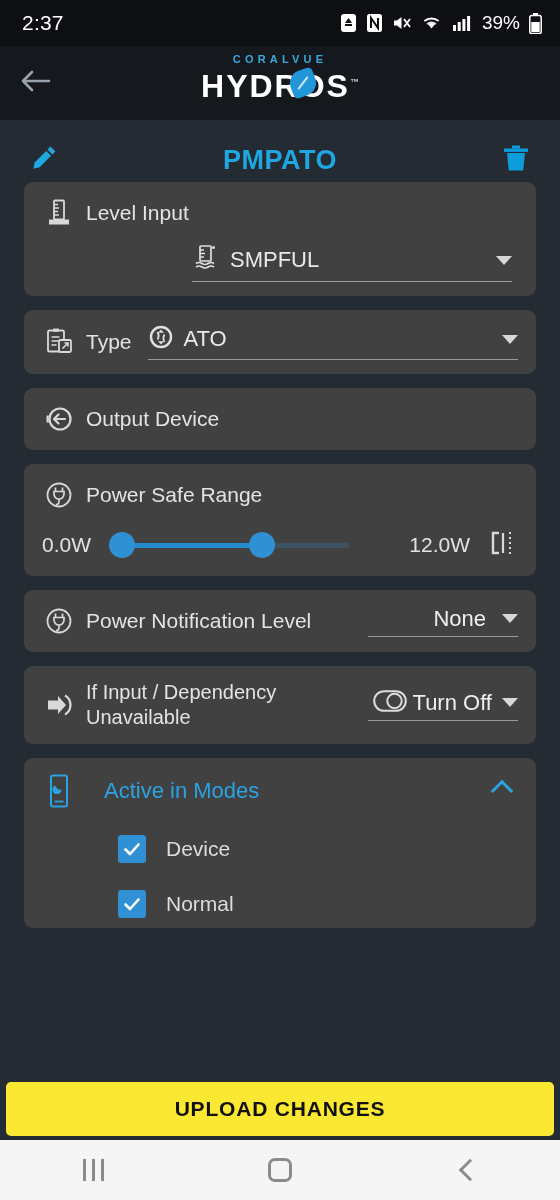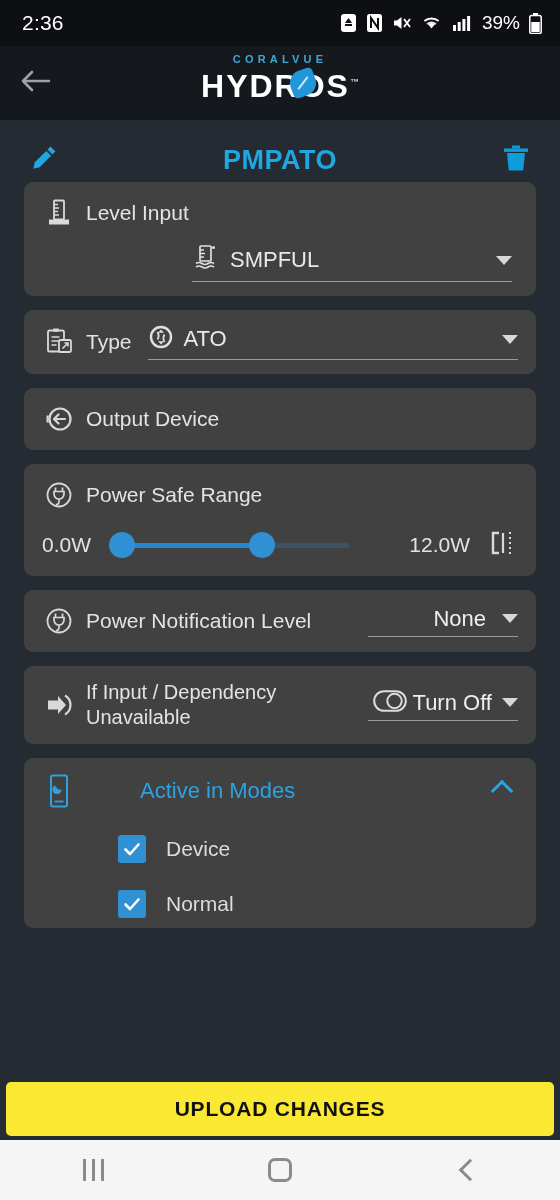--- a/index.html
+++ b/index.html
@@ -112,21 +112,21 @@
   .inline-right { margin-left:auto; display:flex; align-items:center; }
   .inline-sel {
     border-bottom:1px solid #9a9a9a; display:flex; align-items:center;
     padding-bottom:4px; min-width:150px; justify-content:flex-end;
   }
   .inline-sel .val { color:#eee; font-size:22px; }
   .inline-sel .caret { margin-left:16px; }
 
   
   .card-modes { padding:16px 18px 10px 18px; }
-  .modes-head { display:flex; align-items:center;gap:36px; }
+  .modes-head { display:flex; align-items:center; }
   .modes-title { color:#2ba3e3; font-size:22px; margin-left:28px; }
   .chev-up {
     margin-left:auto; width:16px; height:16px; border-left:3px solid #2ba3e3;
     border-top:3px solid #2ba3e3; transform:rotate(45deg); margin-right:8px;
   }
   .mode-item { display:flex; align-items:center; margin-top:27px; padding-left:76px; }
   .cb {
     width:28px; height:28px; background:#2f91d4; border-radius:3px;
     display:flex; align-items:center; justify-content:center;
   }
@@ -152,21 +152,21 @@
   .recents i { display:block; width:3px; height:22px; background:#8b8b8b; }
   .home-sq { width:24px; height:24px; border:3px solid #8b8b8b; border-radius:7px; }
   .back-chev { width:16px; height:16px; border-left:3px solid #8b8b8b; border-bottom:3px solid #8b8b8b; transform:rotate(45deg); margin-left:6px; }
 </style>
 </head>
 <body>
 
 <div class="phone">
 
   <div class="statusbar">
-    <div class="sb-time">2:36</div>
+    <div class="sb-time">2:37</div>
     <div class="sb-right">
       <span>
         <svg width="17" height="20" viewBox="0 0 17 20">
             <rect x="1" y="1" width="15" height="18" rx="3" fill="#fff"></rect>
             <path d="M8.5 5 L12 10 H5 Z" fill="#0d0f12"></path>
             <rect x="5" y="11" width="7" height="2" fill="#0d0f12"></rect>
           </svg>
       </span>
       <span>
         <svg width="17" height="20" viewBox="0 0 17 20">

